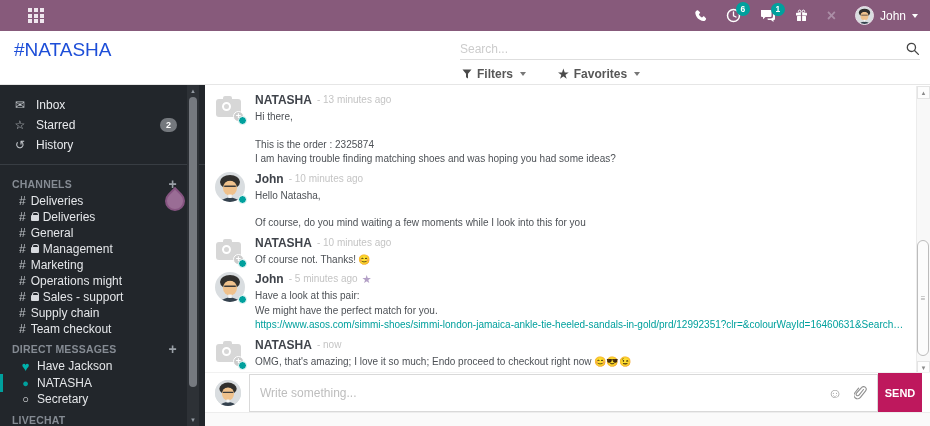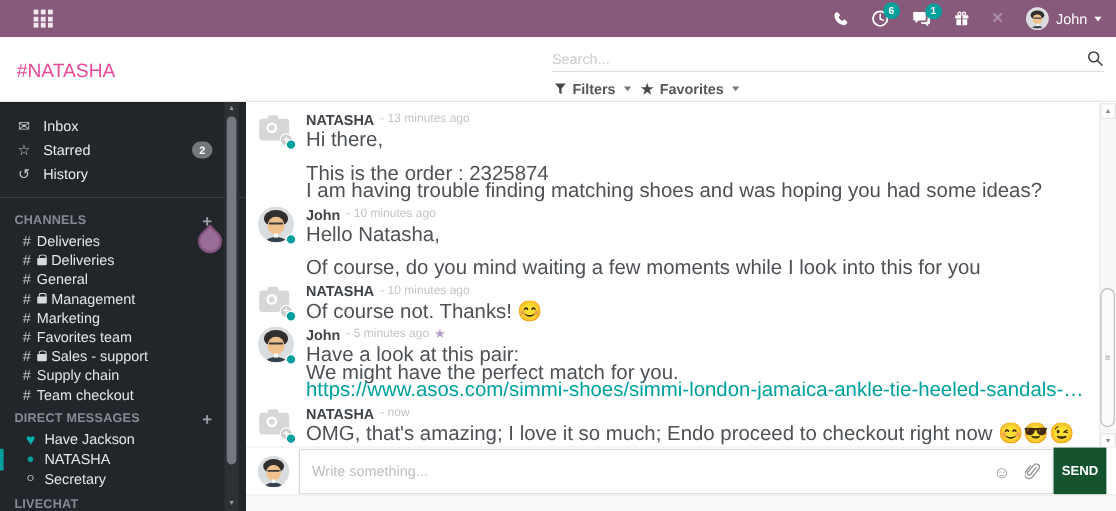--- a/index.html
+++ b/index.html
@@ -14,25 +14,25 @@
   .tb-item { position:relative; display:flex; align-items:center; cursor:pointer; }
   .badge { position:absolute; top:-6px; right:-9px; background:#00A09D; color:#fff; font-size:8.5px; font-weight:bold; line-height:1; padding:2.5px 4.5px; border-radius:9px; }
   .tb-x { color:#ab8ea6; font-size:16px; font-weight:bold; line-height:1; }
   .tb-user { display:flex; align-items:center; gap:6px; color:#fff; font-size:12px; cursor:pointer; }
   .avatar-mini { width:19px; height:19px; border-radius:50%; overflow:hidden; border:1px solid #e9dde7; background:#d9dde0; flex-shrink:0; }
   .avatar-mini svg, .msg-avatar svg, .composer-avatar svg { display:block; width:100%; height:100%; }
   .caret { width:0; height:0; border-left:3.5px solid transparent; border-right:3.5px solid transparent; border-top:4px solid currentColor; display:inline-block; }
 
   
   .control-panel { height:54px; background:#fff; position:relative; border-bottom:1px solid #e6e6e6; }
-  .cp-title { position:absolute; left:14px; top:20px; font-size:16px; color:#ec4899; }
+  .cp-title { position:absolute; left:14px; top:8px; font-size:19px; color:#1d4ed8; }
   .search-bar { position:absolute; left:460px; right:10px; top:7px; height:22px; border-bottom:1px solid #dedede; display:flex; align-items:center; }
   .search-bar input { flex:1; border:none; outline:none; font-size:12px; color:#555; background:transparent; }
   .search-bar input::placeholder { color:#ccc; }
-  .cp-filters { position:absolute; left:462px; top:36px; display:flex; gap:8px; align-items:center; font-size:12px; font-weight:bold; color:#575757; }
+  .cp-filters { position:absolute; left:462px; top:36px; display:flex; gap:32px; align-items:center; font-size:12px; font-weight:bold; color:#575757; }
   .cp-drop { display:flex; align-items:center; gap:5px; cursor:pointer; }
   .cp-drop .caret { color:#777; margin-left:2px; }
   .fav-star { font-size:12px; color:#4a4a4a; }
 
   
   .page-body { display:flex; height:341px; }
 
   
   .sidebar { width:205px; flex-shrink:0; background:#22262b; position:relative; overflow:hidden; padding-top:10px; }
   .side-item { display:flex; align-items:center; gap:9px; padding:0 28px 0 13px; height:20px; font-size:12px; color:#e8eaed; cursor:pointer; }
@@ -65,21 +65,21 @@
   .msg { display:flex; margin-bottom:5px; }
   .avatar-col { width:30px; height:30px; margin-right:10px; flex-shrink:0; position:relative; }
   .msg-avatar { width:30px; height:30px; border-radius:2px; overflow:hidden; }
   .msg-avatar.round { border-radius:50%; }
   .presence { position:absolute; right:-2px; bottom:-2px; width:9px; height:9px; background:#00A09D; border:1.5px solid #fff; border-radius:50%; }
   .msg-content { flex:1; min-width:0; }
   .name-row { font-size:12px; line-height:14px; margin-bottom:3px; display:flex; align-items:center; }
   .author { font-weight:bold; color:#3f434a; cursor:pointer; }
   .time { color:#c4c4c4; font-size:10px; margin-left:5px; }
   .msg-star { color:#b3a0c6; font-size:11px; margin-left:4px; }
-  .line { font-size:17px; color:#4d5156; line-height:14.5px; min-height:8px; }
+  .line { font-size:10px; color:#4d5156; line-height:14.5px; min-height:8px; }
   .line.gap { min-height:13px; }
   .line.link { color:#00A09D; white-space:nowrap; overflow:hidden; text-overflow:ellipsis; cursor:pointer; }
 
   
   .cam-avatar { width:30px; height:30px; position:relative; }
   .cam-body { position:absolute; top:6px; left:1px; width:25px; height:18px; background:#d7d7d7; border-radius:3px; }
   .cam-body::before { content:''; position:absolute; top:-3px; left:7px; width:9px; height:4px; background:#d7d7d7; border-radius:2px 2px 0 0; }
   .cam-lens { position:absolute; top:3px; left:6px; width:9px; height:9px; border:2px solid #fff; border-radius:50%; }
   .cam-plus { position:absolute; right:1px; bottom:1px; width:11px; height:11px; background:#cccccc; border:1.5px solid #fff; border-radius:50%; color:#fff; font-size:9px; line-height:8px; text-align:center; font-weight:bold; }
   .cam-plus::before { content:'+'; }
@@ -92,21 +92,21 @@
   .scroll-thumb { position:absolute; top:154px; left:0; width:12px; height:116px; background:#fcfcfc; border:1px solid #bcbcbc; border-radius:7px; display:flex; align-items:center; justify-content:center; color:#9d9d9d; font-size:8px; cursor:pointer; }
 
   
   .composer { position:absolute; left:0; right:0; bottom:14px; height:40px; background:#fff; display:flex; align-items:center; padding:0 8px 0 10px; border-top:1px solid #f1f1f1; }
   .composer-avatar { width:26px; height:26px; border-radius:50%; overflow:hidden; background:#d9dde0; margin-right:8px; flex-shrink:0; }
   .input-box { flex:1; height:38px; border:1px solid #d9d9d9; display:flex; align-items:center; padding:0 10px; gap:12px; background:#fff; }
   .input-box input { flex:1; border:none; outline:none; font-size:12px; color:#a16207; }
   .input-box input::placeholder { color:#bdbdbd; }
   .smiley { color:#8f8f8f; font-size:14px; cursor:pointer; line-height:1; }
   .clip { cursor:pointer; display:flex; }
-  .send-btn { width:44px; height:40px; background:#14532d; color:#fff; border:none; font-size:11px; font-weight:bold; cursor:pointer; font-family:"Liberation Sans", sans-serif; }
+  .send-btn { width:44px; height:40px; background:#be185d; color:#fff; border:none; font-size:11px; font-weight:bold; cursor:pointer; font-family:"Liberation Sans", sans-serif; }
 
   .footer-strip { position:absolute; bottom:0; left:0; right:0; height:14px; background:#fafafa; border-top:1px solid #ededed; }
 </style>
 </head>
 <body>
 
 <header class="topbar">
   <div class="apps-grid">
     <span></span>
       <span></span>
@@ -233,21 +233,21 @@
       <span class="hash">#</span>
       <span class="lock-ico"></span>
       <span>Management</span>
     </div>
     <div class="chan">
       <span class="hash">#</span>
       <span>Marketing</span>
     </div>
     <div class="chan">
       <span class="hash">#</span>
-      <span>Favorites team</span>
+      <span>Operations might</span>
     </div>
     <div class="chan">
       <span class="hash">#</span>
       <span class="lock-ico"></span>
       <span>Sales - support</span>
     </div>
     <div class="chan">
       <span class="hash">#</span>
       <span>Supply chain</span>
     </div>

